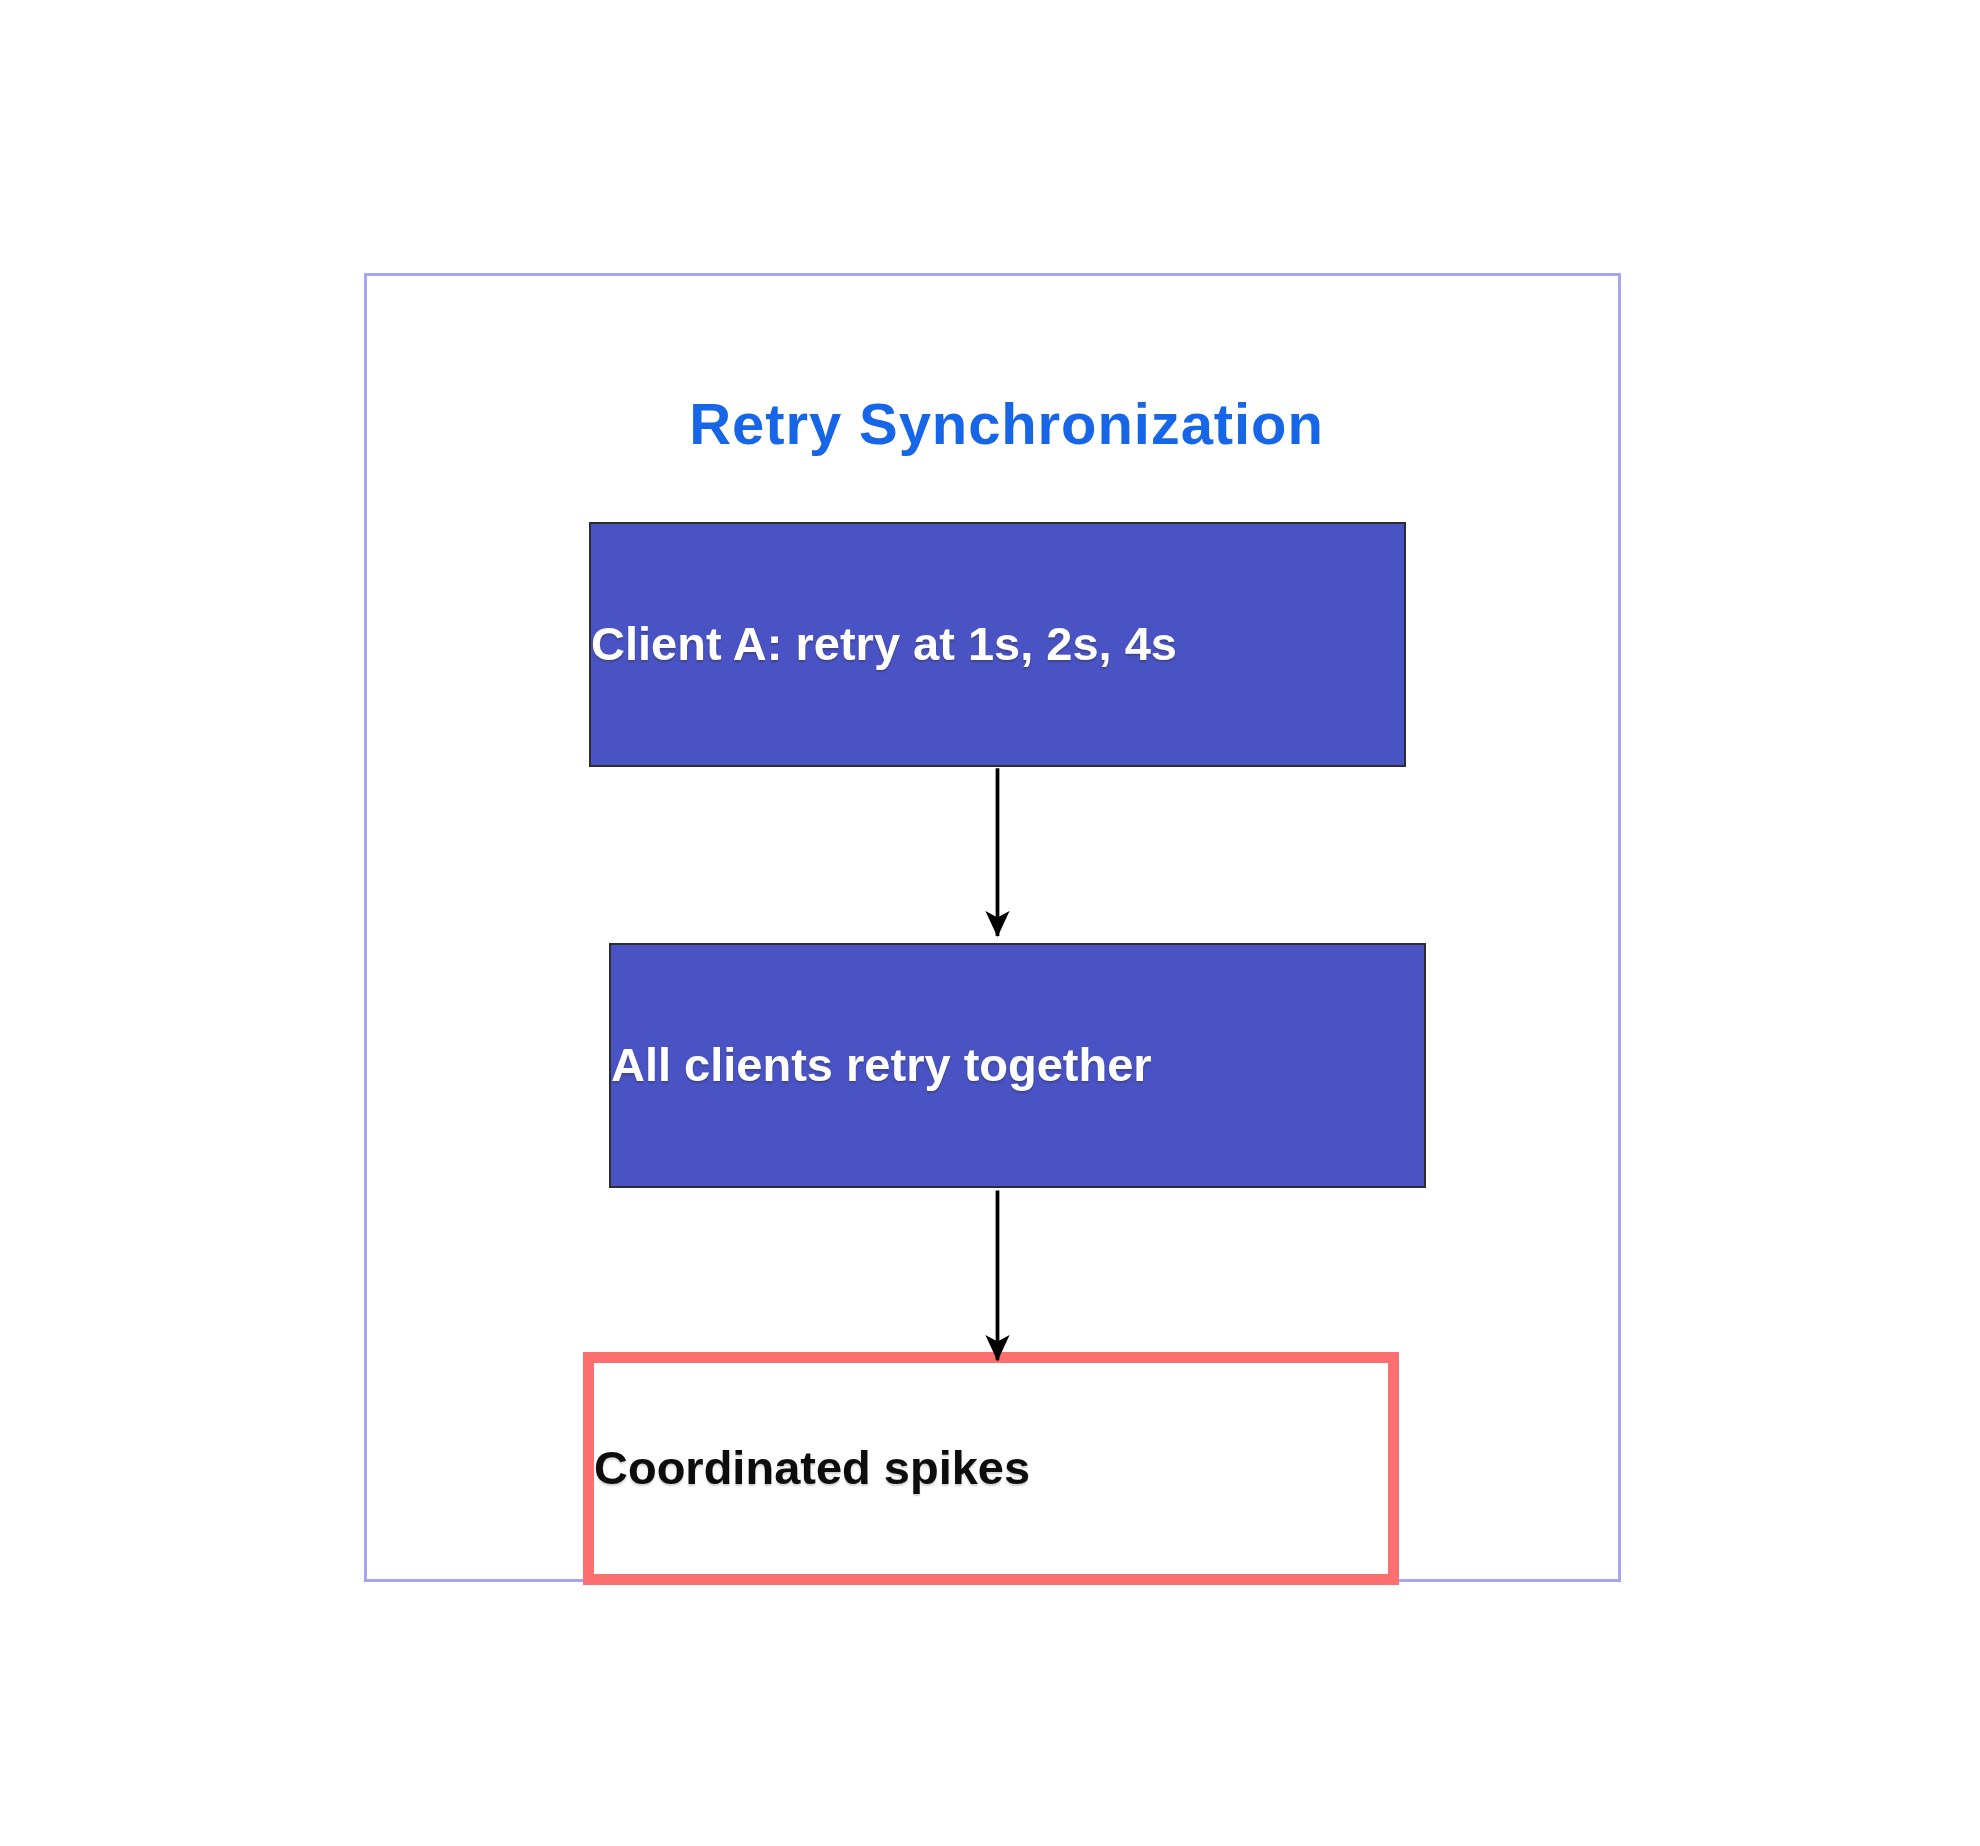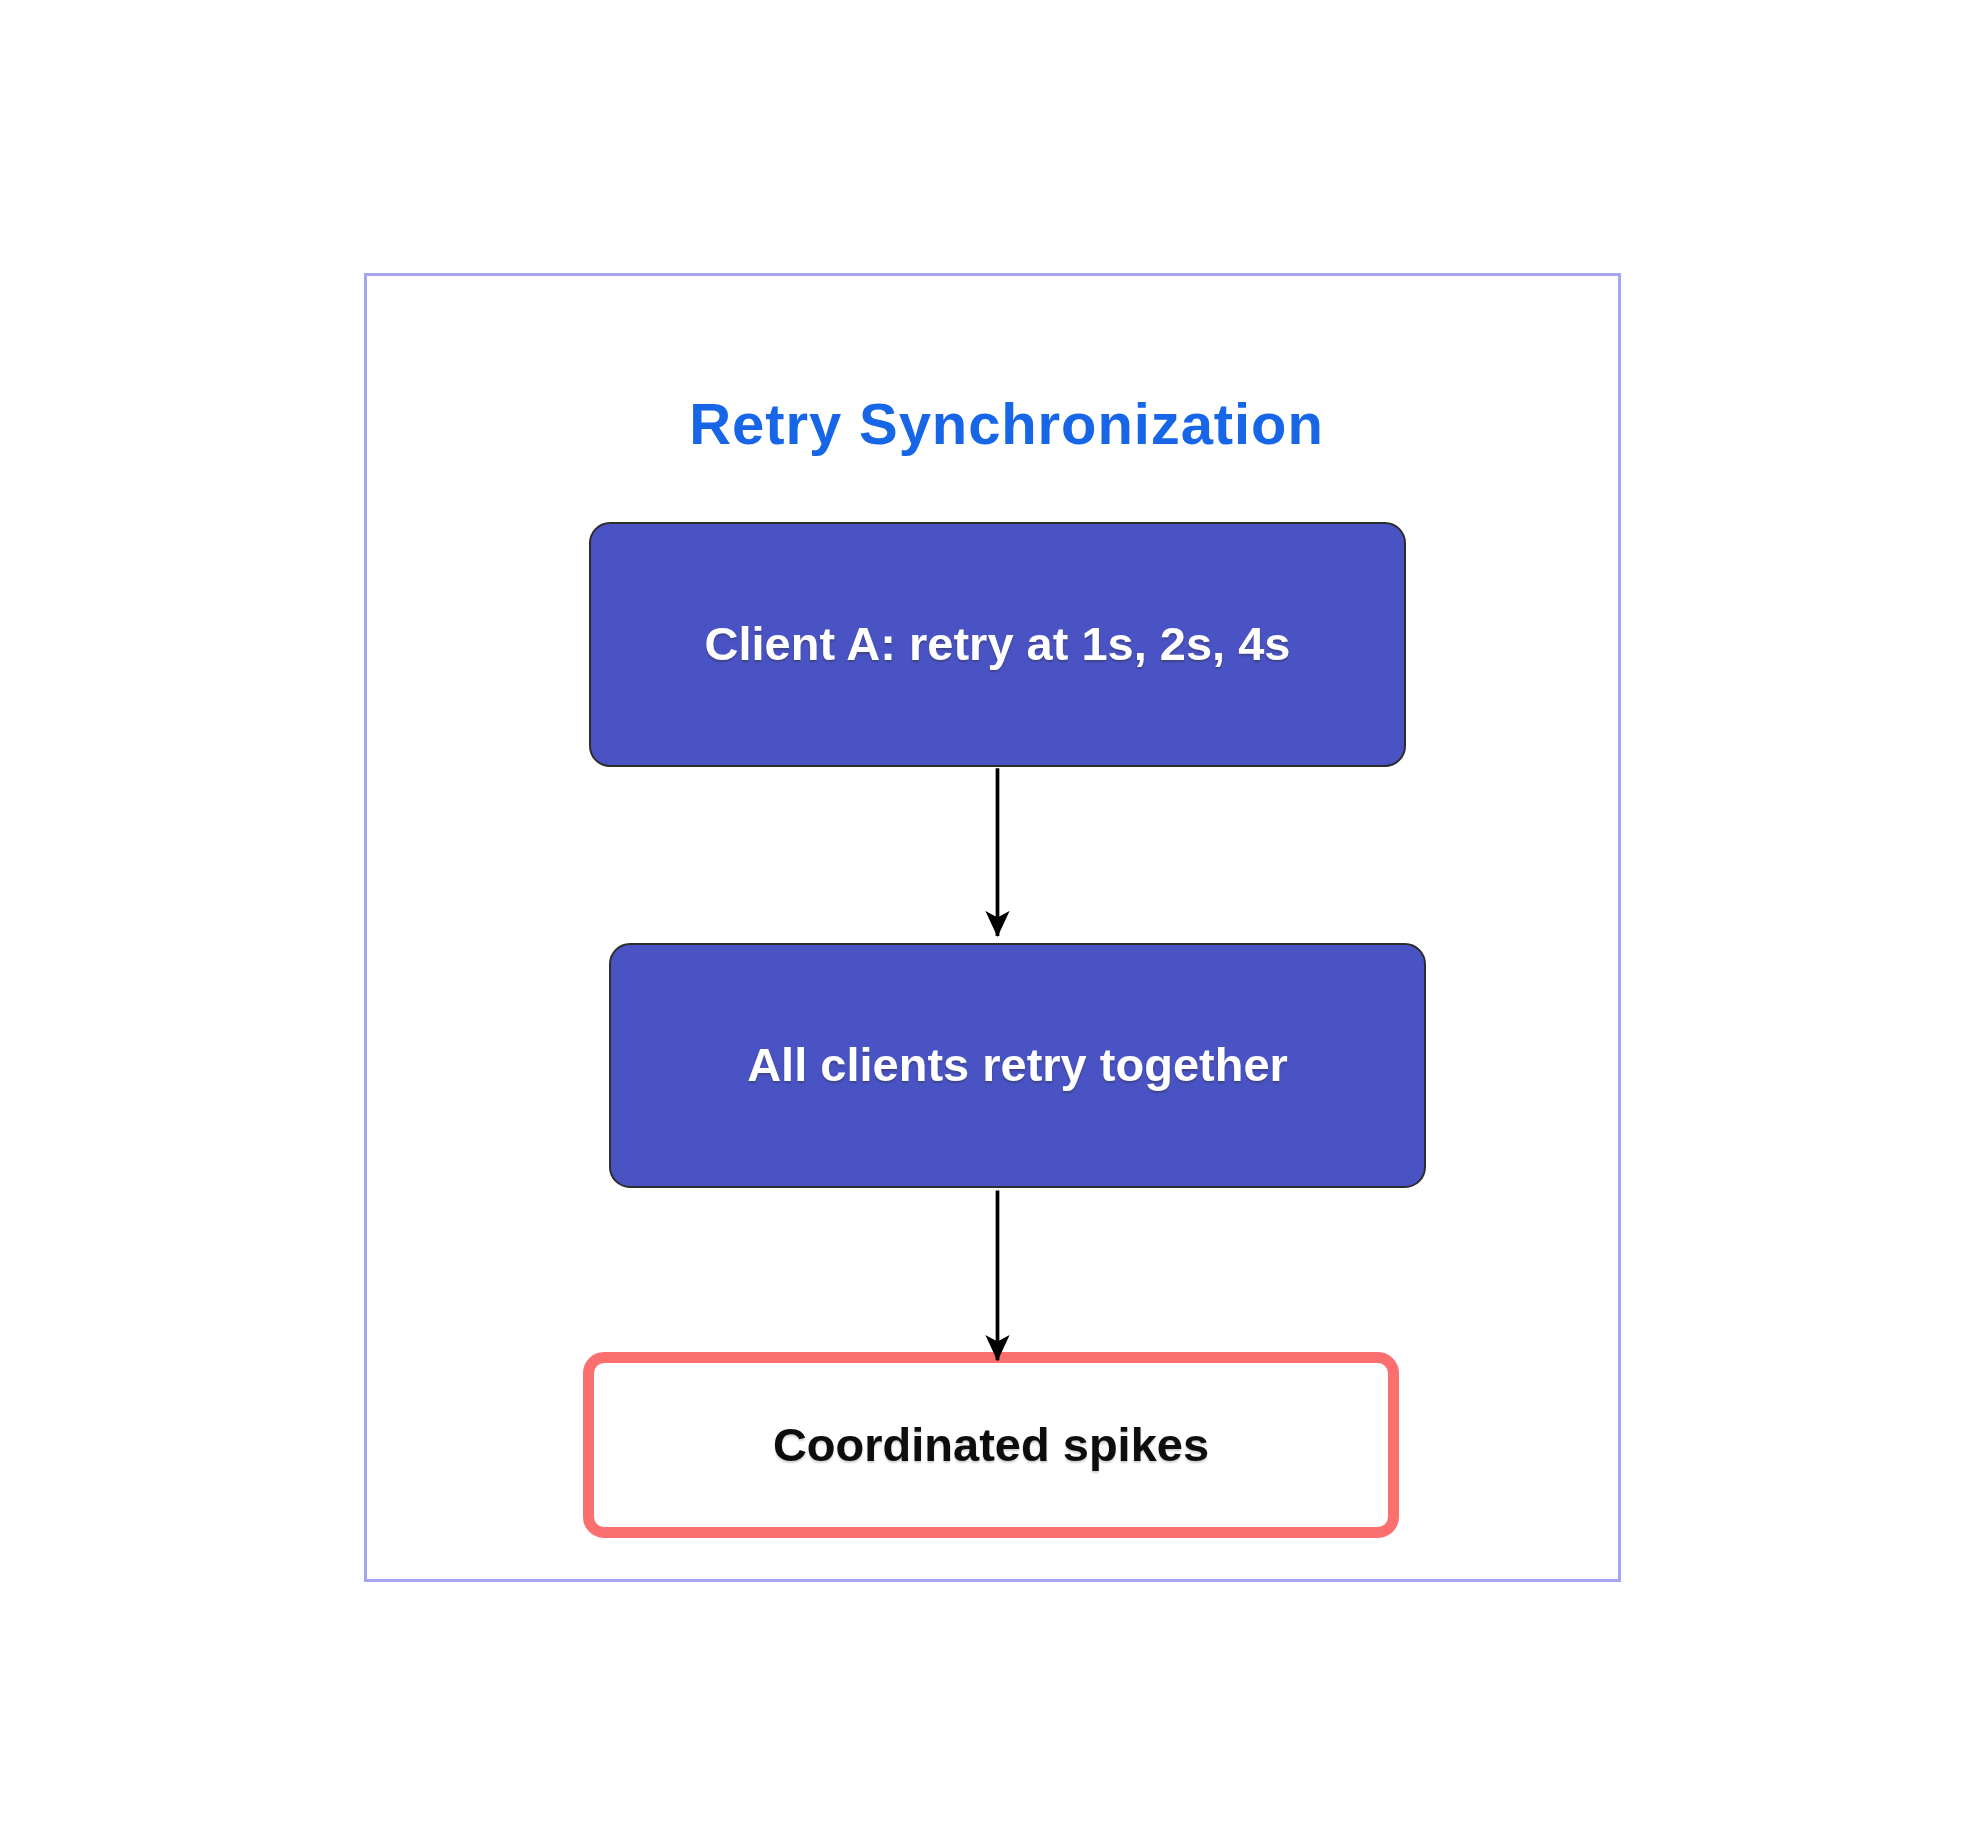--- a/index.html
+++ b/index.html
@@ -36,43 +36,42 @@
     font-weight: bold;
     letter-spacing: 0.9px;
     color: #1766E8;
     padding-left: 14px;
   }
   .node {
     position: absolute;
     box-sizing: border-box;
     display: flex;
     align-items: center;
-    justify-content: center;
+    justify-content: flex-start;
     text-align: center;
     font-weight: bold;
     font-size: 47px;
     line-height: 1.15;
-    border-radius: 21px;
   }
   .node-step {
     left: 589px;
     width: 817px;
     height: 245px;
     background: #4A53C4;
     border: 2.8px solid #2D2D2D;
     color: #FFFFFF;
     text-shadow: 0 1.9px 1.9px rgba(40,40,40,0.35);
   }
   .node-step.pos-1 { top: 522px; }
   .node-step.pos-2 { top: 943px; margin-left: 20px; }
   .node-outcome {
     left: 583px;
     top: 1352px;
     width: 816px;
-    height: 186px;
+    height: 233px;
     background: #FFFFFF;
     border: 11.2px solid #FC6F6F;
     color: #0D0D0D;
     text-shadow: 0 1.9px 1.9px rgba(120,120,120,0.35);
   }
   .arrow-layer {
     position: absolute;
     left: 0;
     top: 0;
     width: 1981px;

